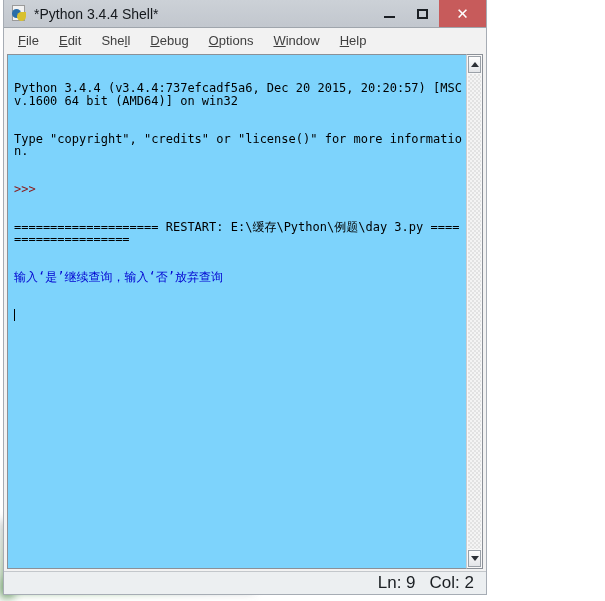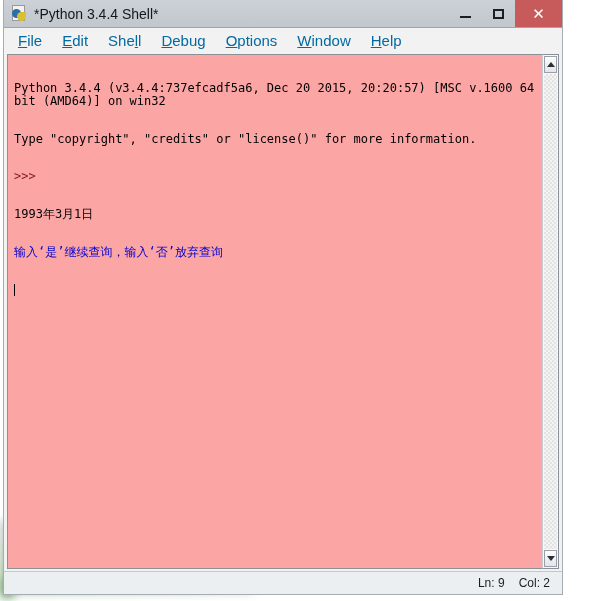--- a/index.html
+++ b/index.html
@@ -62,21 +62,21 @@
     width: 14px; height: 78px;
     background: linear-gradient(180deg,#b9bdc2 0%, #8fae88 55%, #5b8f56 100%);
     filter: blur(5px);
     opacity: .8;
   }
 
   
   #window {
     position: absolute;
     left: 3px; top: 0px;
-    width: 560px; height: 595px;
+    width: 484px; height: 595px;
     background: #d6dae0;
     border: 1px solid #a6acb4;
     border-top: none;
     box-sizing: border-box;
     display: flex;
     flex-direction: column;
   }
 
   
   #titlebar {
@@ -161,38 +161,38 @@
     height: 24px;
     background: #f2f2f2;
     border-top: 1px solid #9fa5ac;
     display: flex;
     align-items: center;
     padding-left: 14px;
     gap: 20px;
     flex: none;
   }
   .menu-item {
-    font-size: 15px;
-    color: #0369a1;
+    font-size: 13px;
+    color: #404040;
     white-space: nowrap;
   }
   .menu-item u { text-decoration: underline; }
 
   
   #client {
     flex: 1 1 auto;
     background: #f2f2f2;
     padding: 2px 3px 2px 3px;
     box-sizing: border-box;
     display: flex;
     min-height: 0;
   }
   #text-wrap {
     flex: 1 1 auto;
-    background: #fca5a5;
+    background: #7dd3fc;
     border: 1px solid #8b9097;
     border-right: none;
     box-sizing: border-box;
     position: relative;
     overflow: hidden;
     min-width: 0;
   }
   #console {
     padding: 2px 0 0 6px;
     font-family: "DejaVu Sans Mono", "Liberation Mono", monospace;
@@ -266,21 +266,21 @@
     background: #eceff1;
     border-top: 1px solid #c3c7cb;
     display: flex;
     align-items: center;
     justify-content: flex-end;
     padding-right: 12px;
     gap: 14px;
     flex: none;
   }
   .status-cell {
-    font-size: 12px;
+    font-size: 17px;
     color: #1a1e22;
     font-family: "Liberation Sans", sans-serif;
     white-space: nowrap;
   }
 </style>
 </head>
 <body>
 
 <div id="desktop">
 
@@ -333,21 +333,21 @@
       <div class="menu-item"><u>H</u>elp</div>
     </div>
 
     <div id="client">
 
       <div id="text-wrap">
         <div id="console">
           <span class="ln black">Python 3.4.4 (v3.4.4:737efcadf5a6, Dec 20 2015, 20:20:57) [MSC v.1600 64 bit (AMD64)] on win32</span>
           <span class="ln black">Type "copyright", "credits" or "license()" for more information.</span>
           <span class="ln prompt">&gt;&gt;&gt;</span>
-          <span class="ln black">1993年3月1日</span>
+          <span class="ln black">==================== RESTART: E:\缓存\Python\例题\day 3.py ====================</span>
           <span class="ln blue">输入‘是’继续查询，输入‘否’放弃查询</span>
           <span class="ln"><span id="caret"></span></span>
         </div>
       </div>
 
       <div id="vscroll">
         <div class="sb-btn">
           <span class="arrow-up"></span>
         </div>
         <div id="sb-track"></div>

